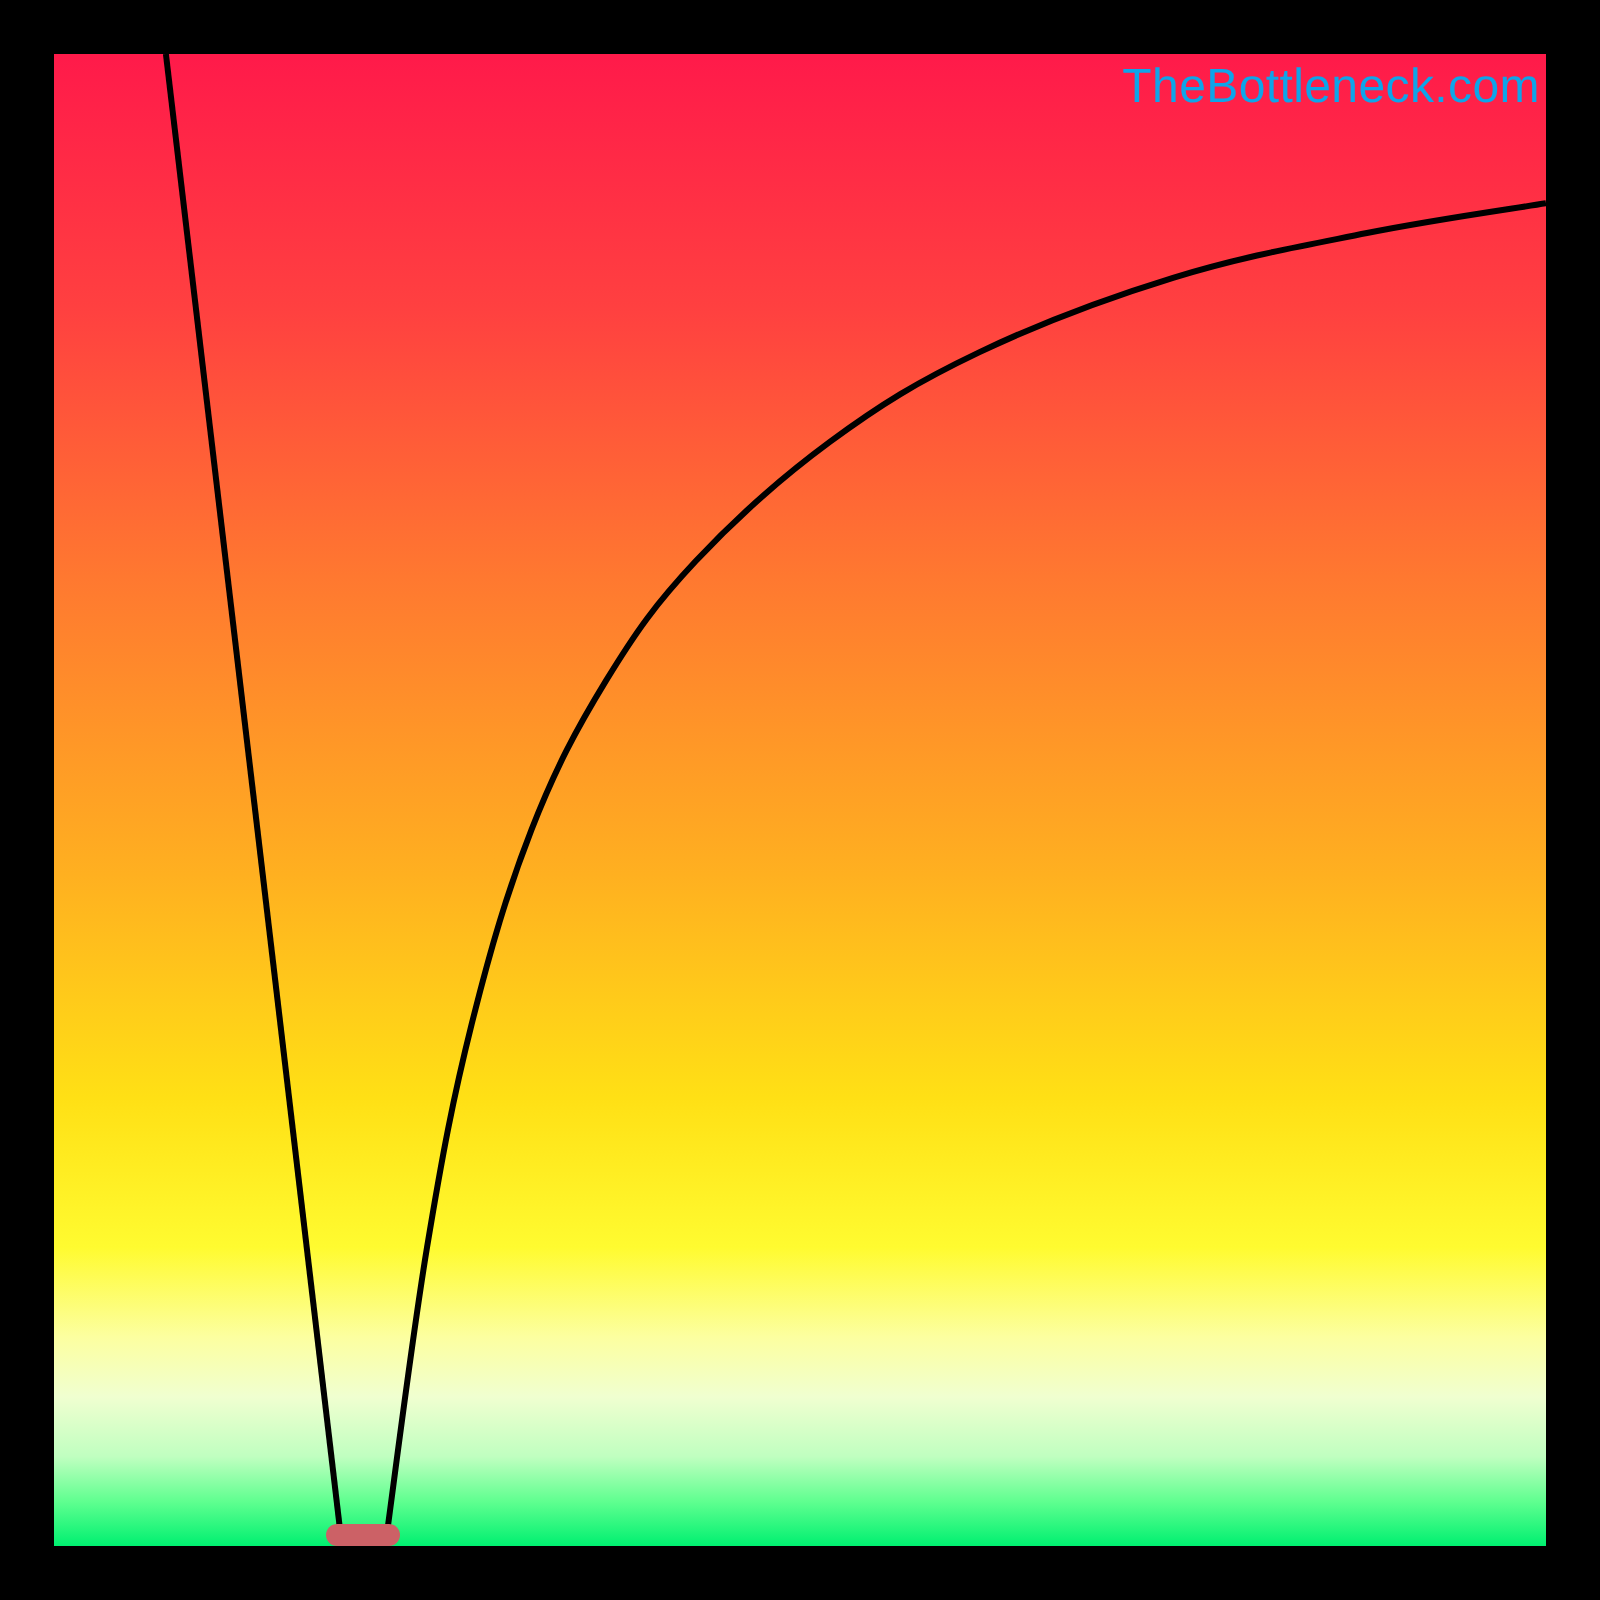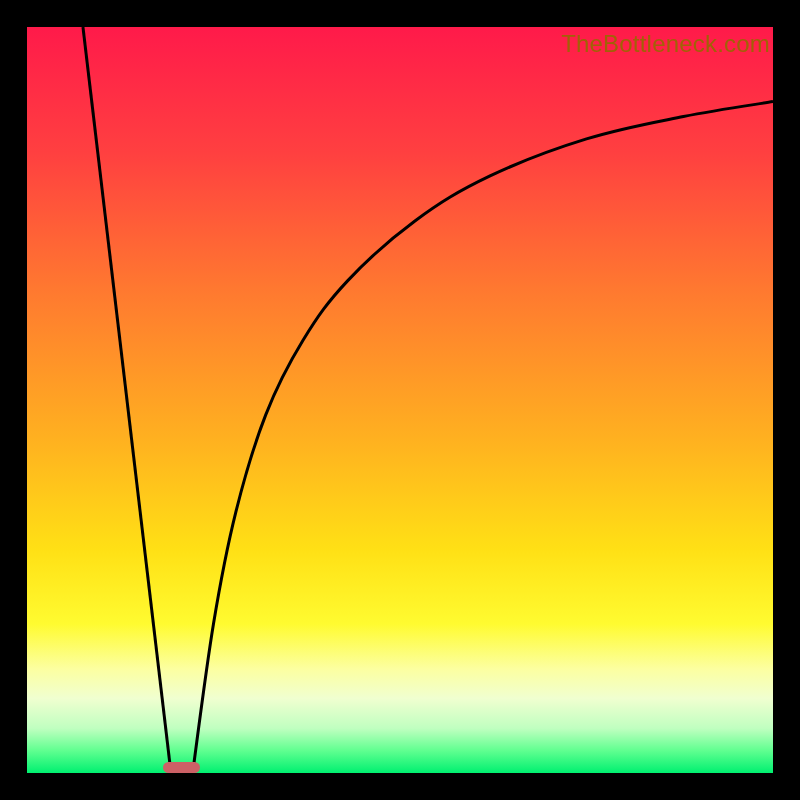--- a/index.html
+++ b/index.html
@@ -29,21 +29,21 @@
     position: absolute;
     left: 0;
     top: 0;
     width: 100%;
     height: 100%;
   }
   .watermark {
     position: absolute;
     top: 30px;
     right: 30px;
-    color: #a16207;
+    color: #0ea5e9;
     font-size: 24px;
     font-weight: 500;
     z-index: 5;
     letter-spacing: 0.2px;
   }
   svg.curves {
     position: absolute;
     left: 0;
     top: 0;
     width: 100%;

